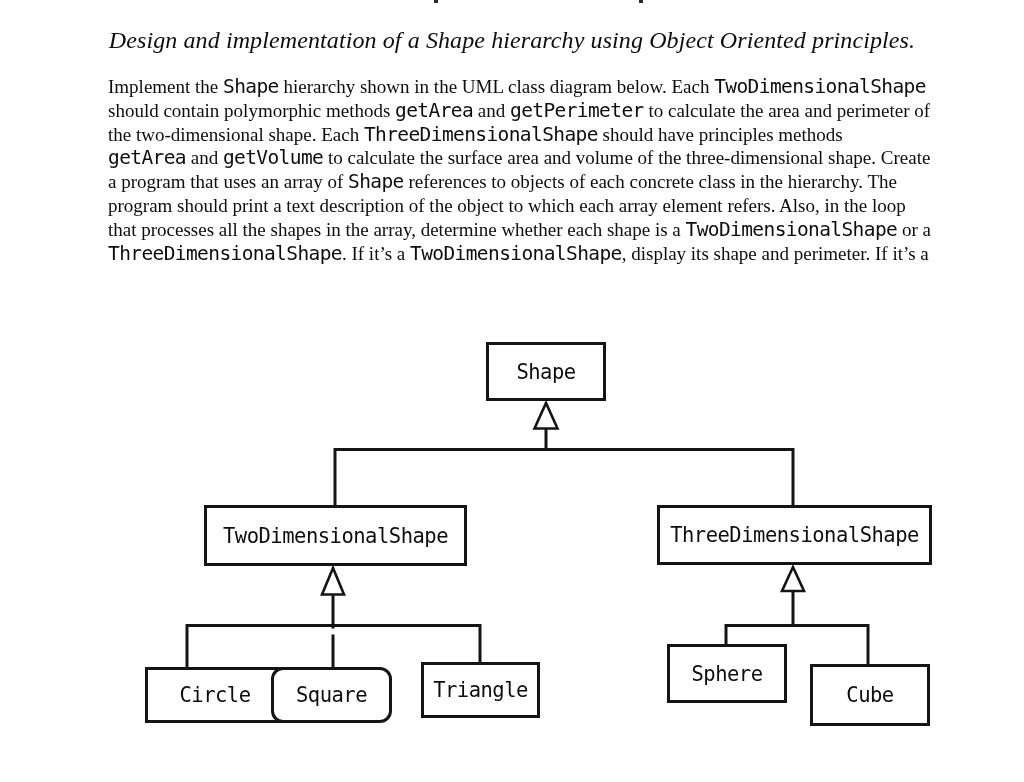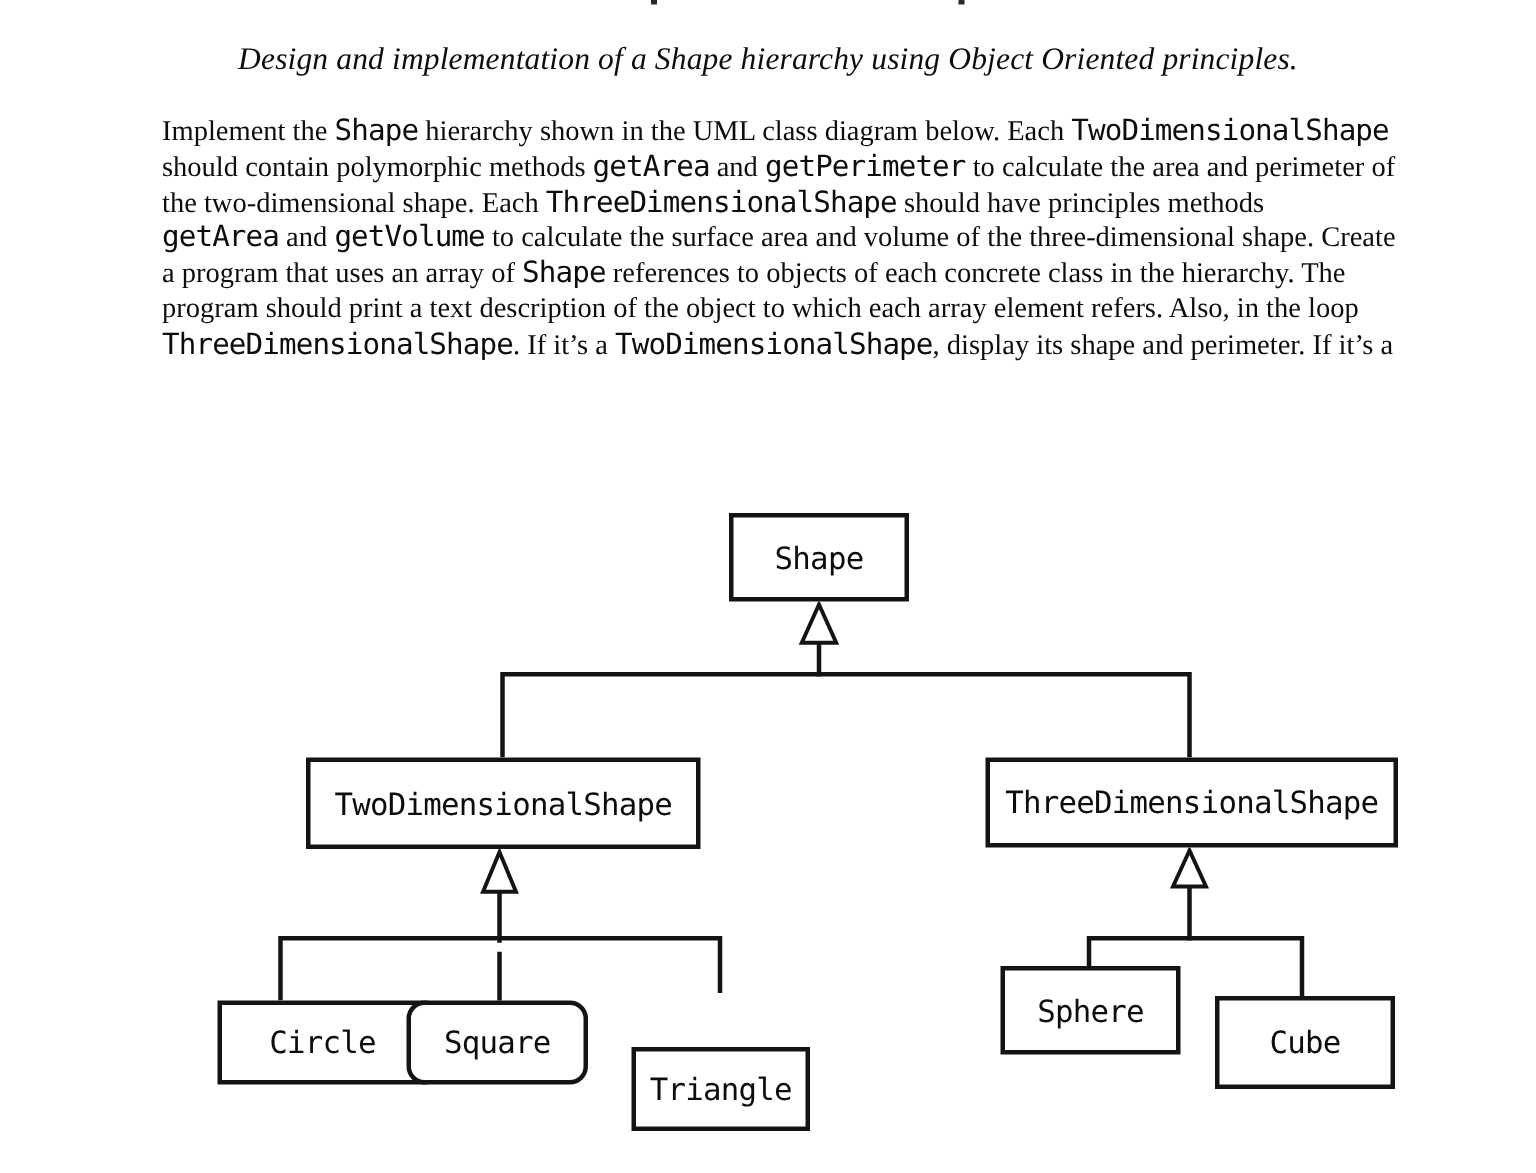--- a/index.html
+++ b/index.html
@@ -6,21 +6,21 @@
   body{
     width:1024px;height:782px;background:#ffffff;overflow:hidden;position:relative;
     font-family:"Liberation Serif",serif;color:#0d0d0d;
   }
   .page{position:absolute;inset:0;}
   .speck{position:absolute;top:0;width:4px;height:3px;background:#2a2a2a;}
   .speck.s1{left:434px;}
   .speck.s2{left:639px;}
   .doc-title{
     position:absolute;left:0;top:27px;width:1024px;text-align:center;
-    font-style:italic;font-size:21px;letter-spacing:0.1px;
+    font-style:italic;font-size:24px;letter-spacing:0.1px;
   }
   .paragraph{
     position:absolute;left:78px;top:75px;width:930px;
     font-size:19px;
   }
   .text-line{white-space:pre;height:23.8px;line-height:23.8px;margin-left:30px;}
   .code{
     font-family:"DejaVu Sans Mono",monospace;
     font-size:19.5px;letter-spacing:-0.6px;
   }
@@ -31,41 +31,42 @@
     border:3px solid #141414;
     display:flex;align-items:center;justify-content:center;
     font-family:"DejaVu Sans Mono",monospace;font-size:20.5px;
     letter-spacing:-0.5px;color:#0d0d0d;white-space:nowrap;
   }
   .box-shape   {left:486px;top:342px;width:120px;height:59px;}
   .box-twod    {left:204px;top:505px;width:263px;height:61px;}
   .box-threed  {left:657px;top:505px;width:275px;height:60px;}
   .box-circle  {left:127px;top:667px;width:140px;height:56px;margin-left:18px;}
   .box-square  {left:271px;top:667px;width:121px;height:56px;border-radius:12px;}
-  .box-triangle{left:421px;top:662px;width:119px;height:56px;margin-top:36px;}
+  .box-triangle{left:421px;top:662px;width:119px;height:56px;}
   .box-sphere  {left:667px;top:644px;width:120px;height:59px;}
   .box-cube    {left:810px;top:664px;width:120px;height:62px;}
 </style>
 </head>
 <body>
 
 <div class="page">
 
   <span class="speck s1"></span>
   <span class="speck s2"></span>
 
   <div class="doc-title">Design and implementation of a Shape hierarchy using Object Oriented principles.</div>
 
   <div class="paragraph">
       <div class="text-line"><span>Implement the </span><span class="code">Shape</span><span> hierarchy shown in the UML class diagram below. Each </span><span class="code">TwoDimensionalShape</span></div>
       <div class="text-line"><span>should contain polymorphic methods </span><span class="code">getArea</span><span> and </span><span class="code">getPerimeter</span><span> to calculate the area and perimeter of</span></div>
       <div class="text-line"><span>the two-dimensional shape. Each </span><span class="code">ThreeDimensionalShape</span><span> should have principles methods</span></div>
       <div class="text-line"><span class="code">getArea</span><span> and </span><span class="code">getVolume</span><span> to calculate the surface area and volume of the three-dimensional shape. Create</span></div>
       <div class="text-line"><span>a program that uses an array of </span><span class="code">Shape</span><span> references to objects of each concrete class in the hierarchy. The</span></div>
       <div class="text-line"><span>program should print a text description of the object to which each array element refers. Also, in the loop</span></div>
+      <div class="text-line"><span>that processes all the shapes in the array, determine whether each shape is a </span><span class="code">TwoDimensionalShape</span><span> or a</span></div>
       <div class="text-line"><span class="code">ThreeDimensionalShape</span><span>. If it’s a </span><span class="code">TwoDimensionalShape</span><span>, display its shape and perimeter. If it’s a</span></div>
     </div>
 
   <div class="diagram">
 
     <svg class="connectors" width="1024" height="782" viewBox="0 0 1024 782">
 
       <polygon points="546,403 534.5,428.5 557.5,428.5" fill="#ffffff" stroke="#141414" stroke-width="2.6"></polygon>
       <line x1="546" y1="428.5" x2="546" y2="451" stroke="#141414" stroke-width="3"></line>
       <path d="M335 505 L335 449.5 L793 449.5 L793 505" fill="none" stroke="#141414" stroke-width="3"></path>

